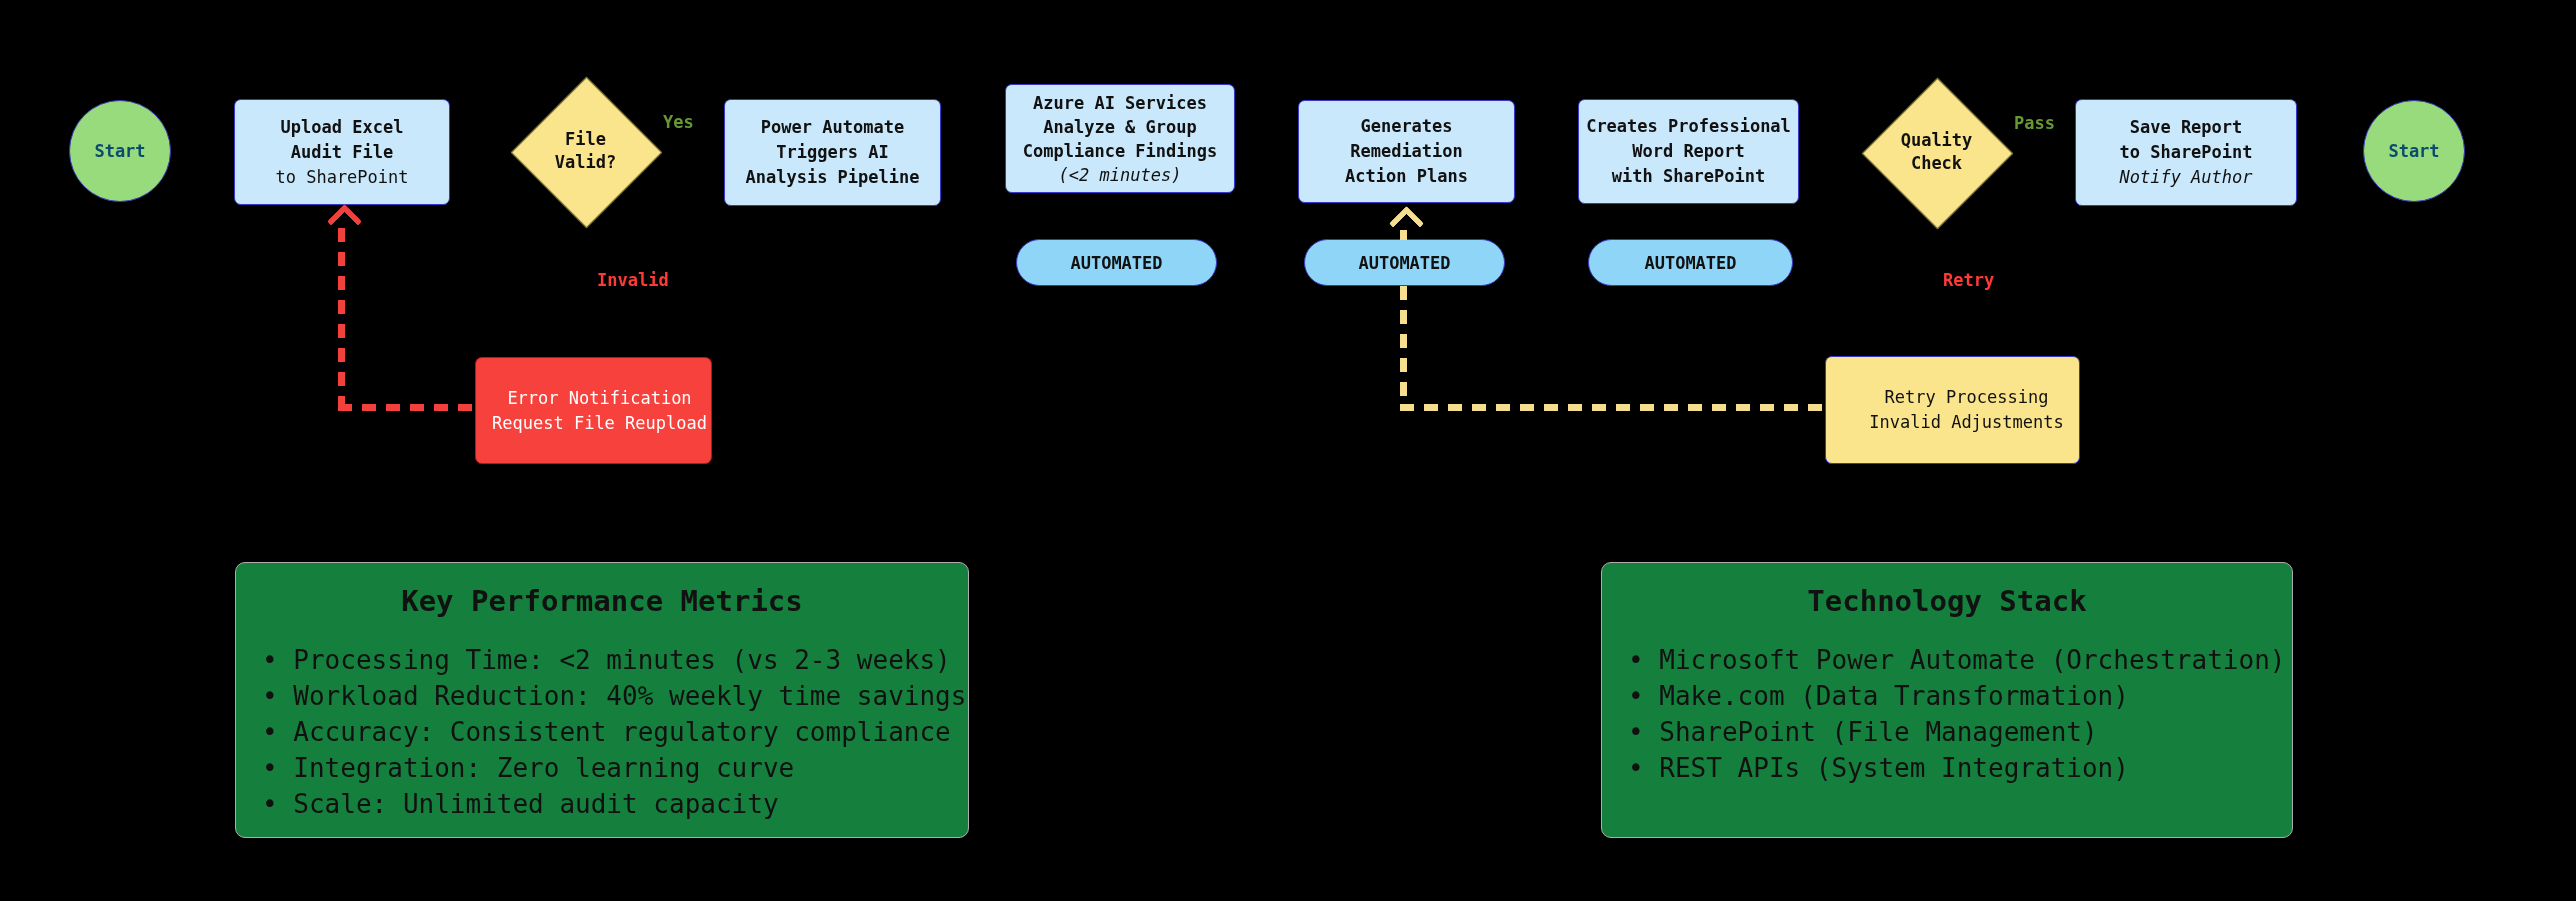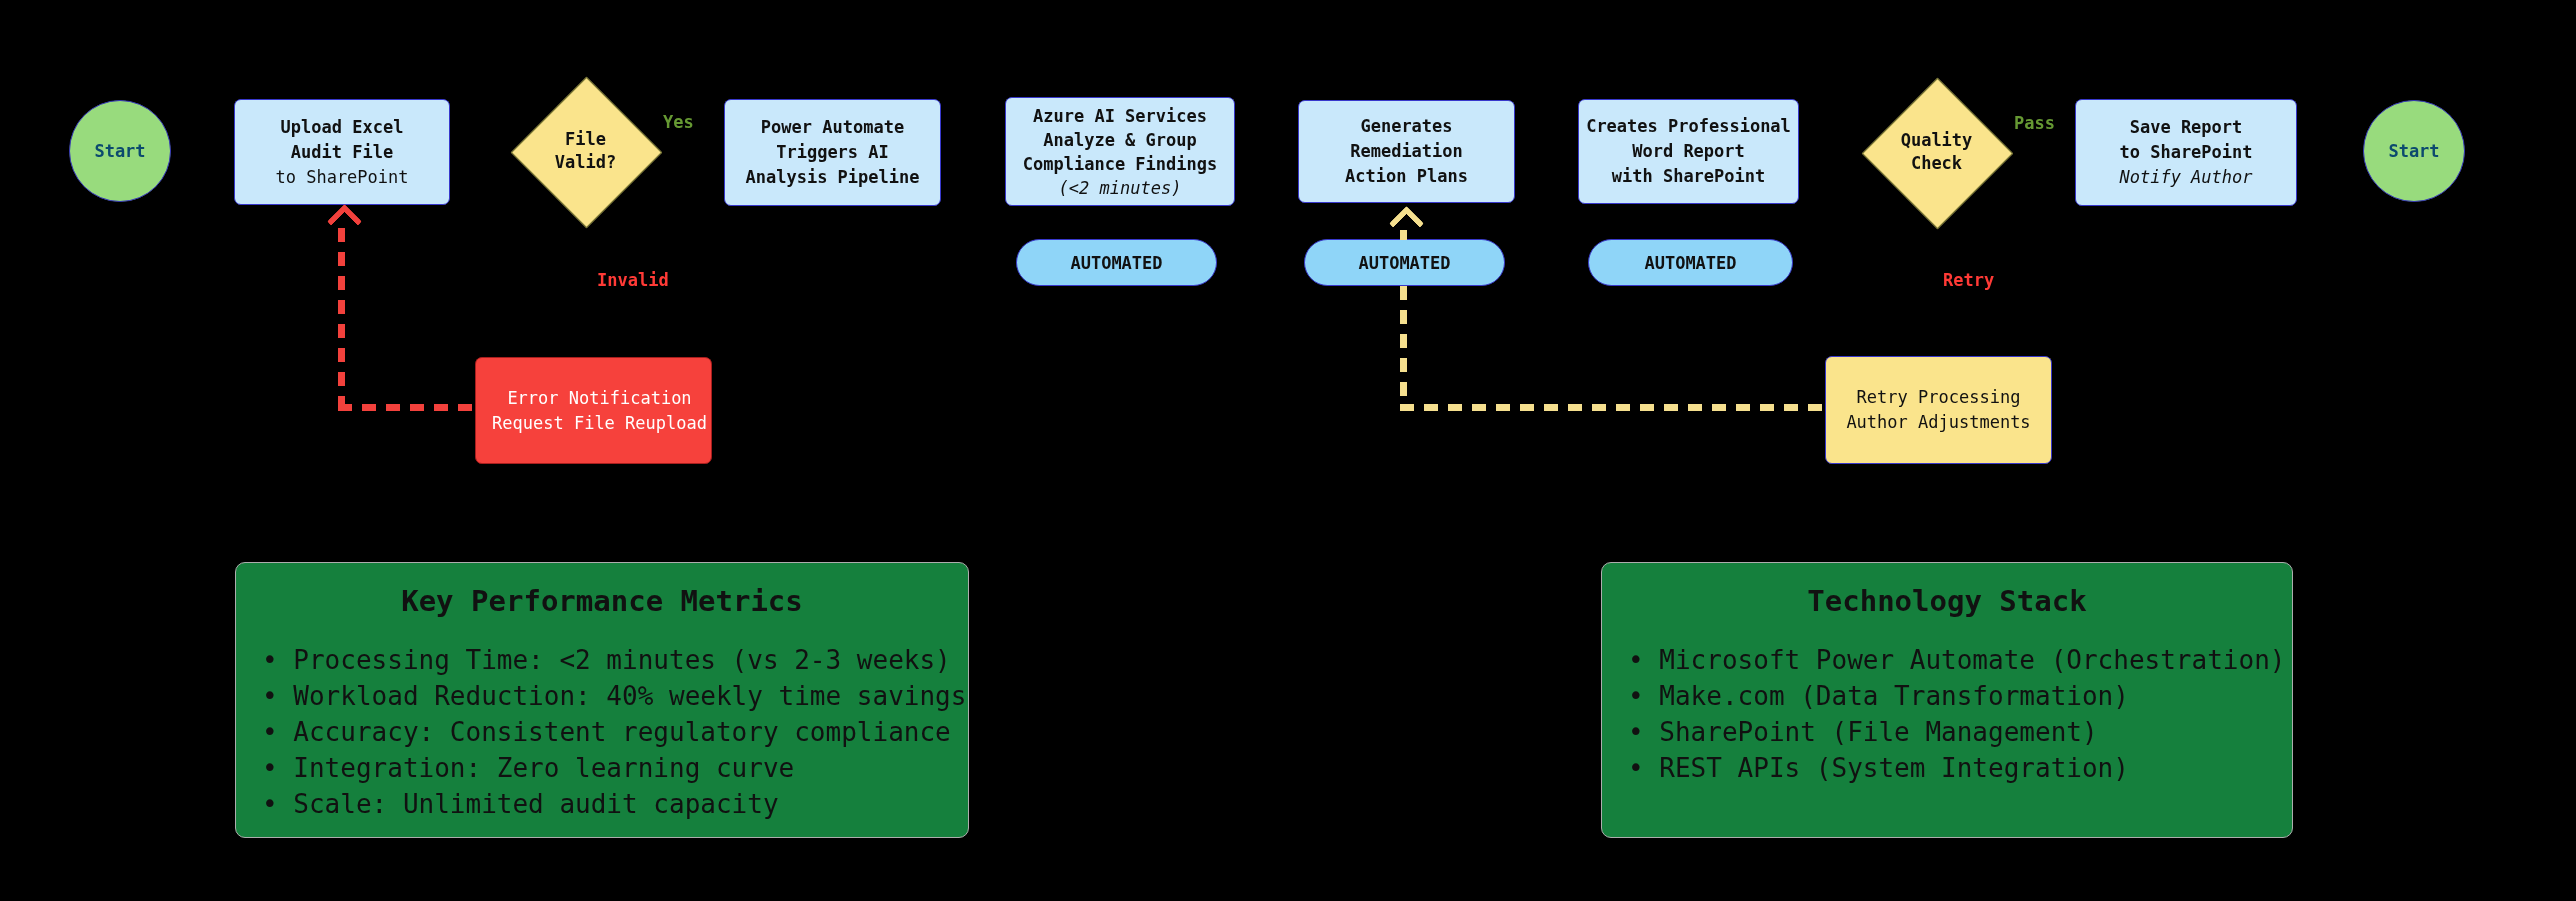--- a/index.html
+++ b/index.html
@@ -66,21 +66,21 @@
     <span class="b">Audit File</span>
     <span class="r">to SharePoint</span>
   </div>
 
   <div class="pbox" style="left:724px;top:99px;width:215px;height:105px;">
     <span class="b">Power Automate</span>
     <span class="b">Triggers AI</span>
     <span class="b">Analysis Pipeline</span>
   </div>
 
-  <div class="pbox" style="left:1005px;top:97px;width:228px;height:107px;line-height:24px;">
+  <div class="pbox" style="left:1005px;top:84px;width:228px;height:107px;line-height:24px;">
     <span class="b">Azure AI Services</span>
     <span class="b">Analyze &amp; Group</span>
     <span class="b">Compliance Findings</span>
     <span class="i">(&lt;2 minutes)</span>
   </div>
 
   <div class="pbox" style="left:1298px;top:100px;width:215px;height:101px;">
     <span class="b">Generates</span>
     <span class="b">Remediation</span>
     <span class="b">Action Plans</span>
@@ -126,23 +126,23 @@
   <div class="chevron yellow" style="left:1394px;top:211px;"></div>
   <div class="dash-v yellow" style="left:1400px;top:230px;height:10.3px;"></div>
   <div class="dash-v yellow" style="left:1400px;top:286px;height:125px;"></div>
   <div class="dash-h yellow" style="left:1400px;top:404px;width:424px;"></div>
 
   <div class="errbox" style="left:475px;top:357px;width:223px;height:105px;">
     <span class="b">Error Notification</span>
     <span class="r">Request File Reupload</span>
   </div>
 
-  <div class="ybox" style="left:1825px;top:356px;width:225px;height:106px;">
+  <div class="ybox" style="left:1825px;top:356px;width:225px;height:106px;padding-left:28px;">
     <span class="b">Retry Processing</span>
-    <span class="r">Author Adjustments</span>
+    <span class="r">Invalid Adjustments</span>
   </div>
 
   <div class="panel" style="left:235px;top:562px;width:734px;height:276px;">
     <div class="panel-title">Key Performance Metrics</div>
     <div>
         <div class="panel-item">• Processing Time: &lt;2 minutes (vs 2-3 weeks)</div>
         <div class="panel-item">• Workload Reduction: 40% weekly time savings</div>
         <div class="panel-item">• Accuracy: Consistent regulatory compliance</div>
         <div class="panel-item">• Integration: Zero learning curve</div>
         <div class="panel-item">• Scale: Unlimited audit capacity</div>

